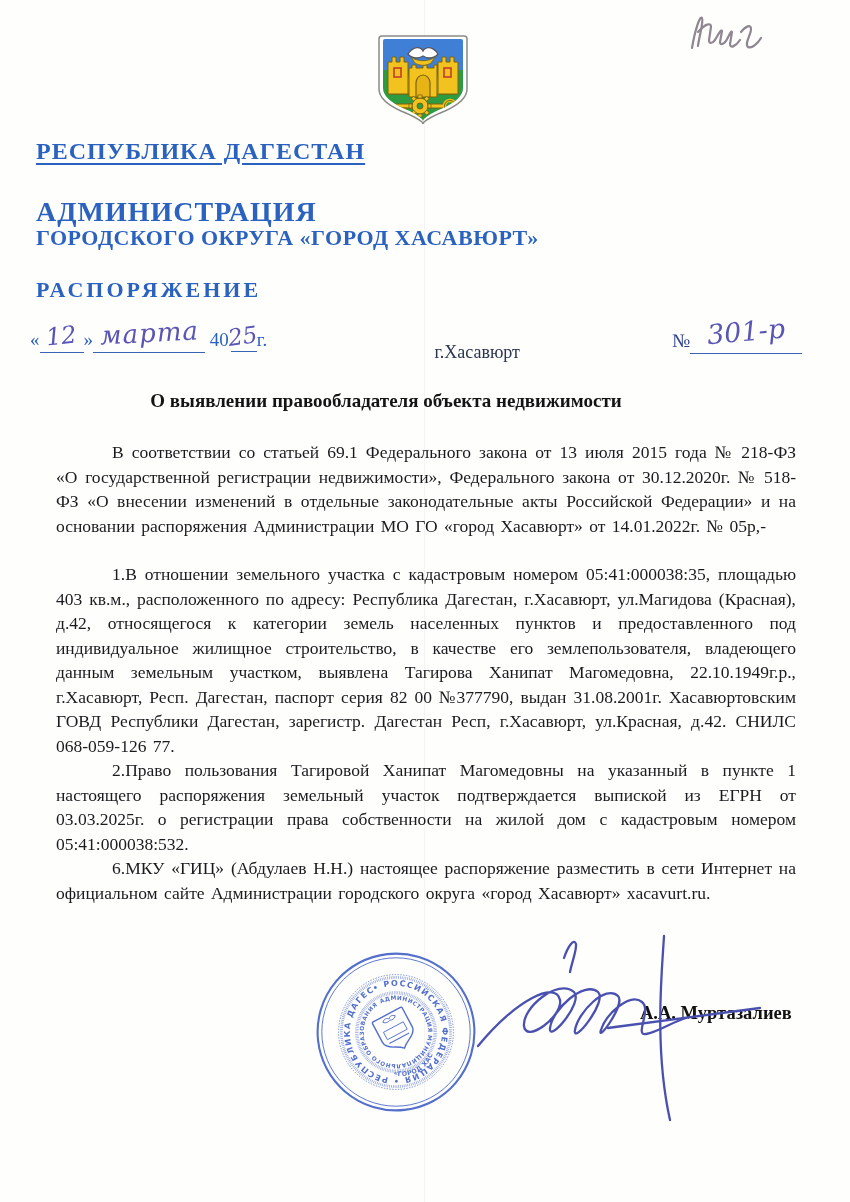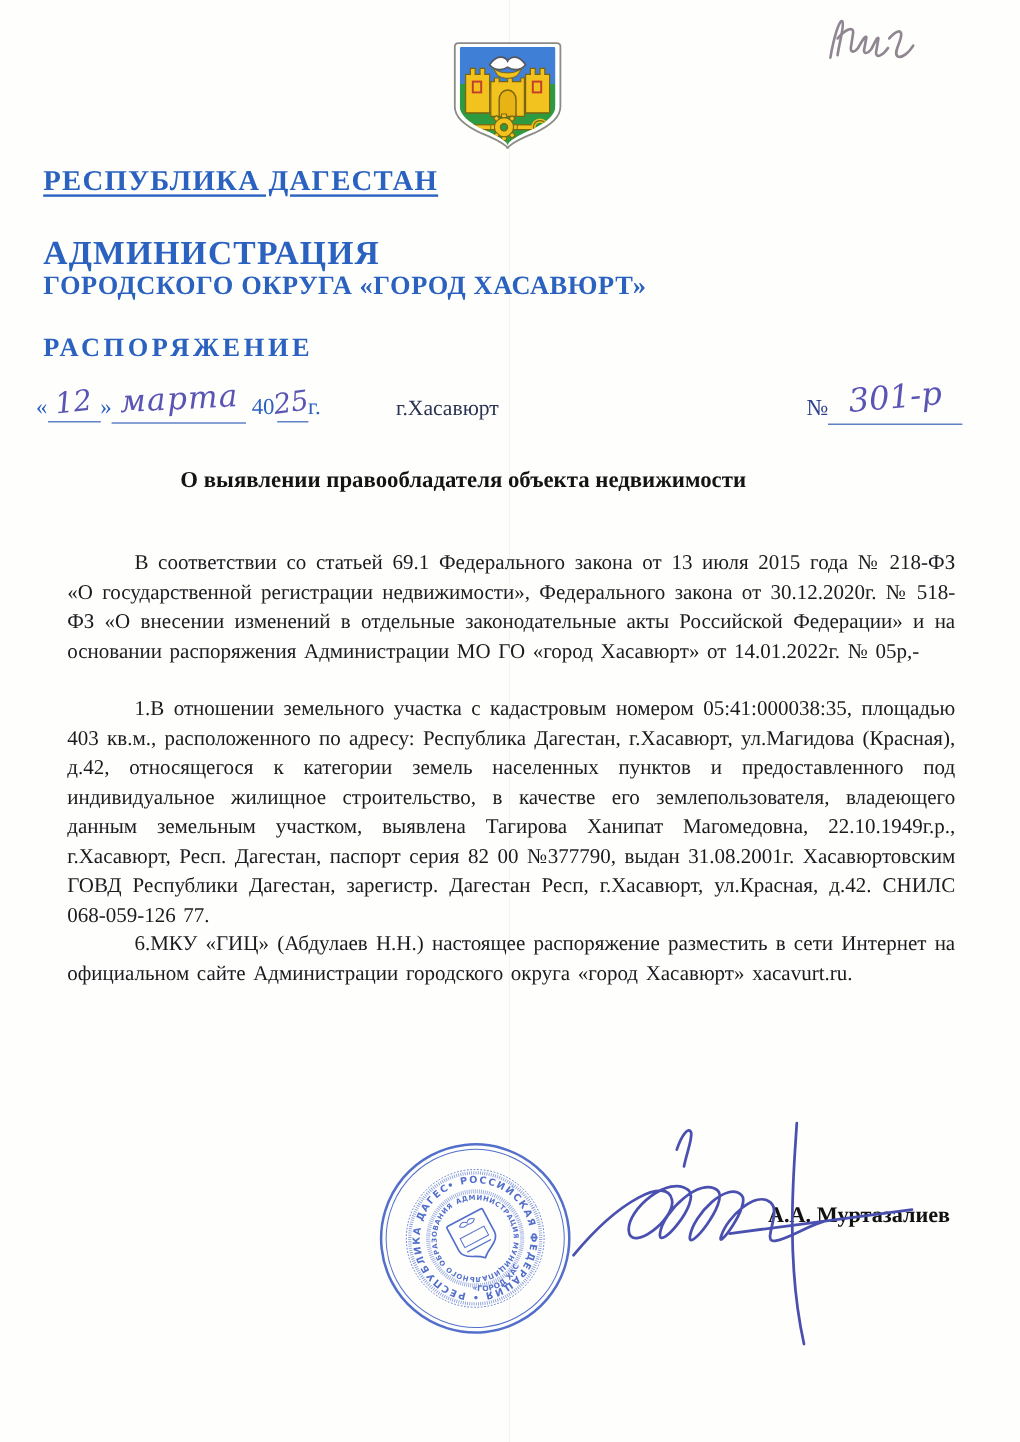--- a/index.html
+++ b/index.html
@@ -29,27 +29,27 @@
   .blank-day { width:44px; }
   .blank-month { width:112px; }
   .blank-year { width:26px; margin-left:2px; }
   .hand {
     font-family:"DejaVu Serif", serif; font-style:italic;
     color:#5a55b5; display:inline-block;
   }
   .hand-day { font-size:24px; transform:rotate(-6deg); position:relative; top:-2px; }
   .hand-month { font-size:26px; transform:rotate(-3deg); position:relative; top:-4px; letter-spacing:1px; }
   .hand-year { font-size:23px; transform:rotate(-8deg); position:relative; top:-2px; left:-3px; }
-  .date-city { position:absolute; left:330px; width:190px; top:12px; text-align:left; color:#2a3350; font-size:18px; }
+  .date-city { position:absolute; left:330px; width:190px; top:24px; text-align:right; color:#2a3350; font-size:18px; }
   .date-num { position:absolute; left:672px; top:4px; color:#31418f; white-space:nowrap; }
   .blank-num { width:112px; }
   .hand-num { font-size:27px; transform:rotate(-5deg); position:relative; top:-6px; }
   
   .doc-title { position:absolute; top:390px; left:0; width:772px; text-align:center; font-weight:bold; font-size:19px; color:#141414; }
-  .body-text { position:absolute; left:56px; top:456px; width:740px; }
+  .body-text { position:absolute; left:56px; top:440px; width:740px; }
   .body-text p { margin:0; text-align:justify; font-size:17.5px; line-height:24.5px; text-indent:56px; word-spacing:2px; }
   .body-text p.gap { margin-bottom:24px; }
   
   .sig-position { position:absolute; left:78px; top:992px; width:360px; text-align:center; font-weight:bold; font-size:18.5px; line-height:27px; color:#111; }
   .sig-name { position:absolute; left:640px; top:1003px; width:180px; font-weight:bold; font-size:18.5px; color:#111; }
   .stamp { position:absolute; left:312px; top:948px; opacity:0.88; transform:rotate(-28deg); }
   .signature-svg { position:absolute; left:468px; top:928px; }
   .pencil { position:absolute; left:678px; top:4px; }
 </style>
 </head>
@@ -130,20 +130,21 @@
     <div class="date-num">
       <span>№</span><span class="blank blank-num"><span class="hand hand-num">301-р</span></span>
     </div>
   </div>
 
   <div class="doc-title">О выявлении правообладателя объекта недвижимости</div>
 
   <div class="body-text">
     <p class="gap">В соответствии со статьей 69.1 Федерального закона от 13 июля 2015 года № 218-ФЗ «О государственной регистрации недвижимости», Федерального закона от 30.12.2020г. № 518-ФЗ «О внесении изменений в отдельные законодательные акты Российской Федерации» и на основании распоряжения Администрации МО ГО «город Хасавюрт» от 14.01.2022г. № 05р,-</p>
     <p>1.В отношении земельного участка с кадастровым номером 05:41:000038:35, площадью 403 кв.м., расположенного по адресу: Республика Дагестан, г.Хасавюрт, ул.Магидова (Красная), д.42, относящегося к категории земель населенных пунктов и предоставленного под индивидуальное жилищное строительство, в качестве его землепользователя, владеющего данным земельным участком, выявлена Тагирова Ханипат Магомедовна, 22.10.1949г.р., г.Хасавюрт, Респ. Дагестан, паспорт серия 82 00 №377790, выдан 31.08.2001г. Хасавюртовским ГОВД Республики Дагестан, зарегистр. Дагестан Респ, г.Хасавюрт, ул.Красная, д.42. СНИЛС 068-059-126 77.</p>
+    <p>2.Право пользования Тагировой Ханипат Магомедовны на указанный в пункте 1 настоящего распоряжения земельный участок подтверждается выпиской из ЕГРН от 03.03.2025г. о регистрации права собственности на жилой дом с кадастровым номером 05:41:000038:532.</p>
     <p>6.МКУ «ГИЦ» (Абдулаев Н.Н.) настоящее распоряжение разместить в сети Интернет на официальном сайте Администрации городского округа «город Хасавюрт» xacavurt.ru.</p>
   </div>
 
   <div class="sig-name">А.А. Муртазалиев</div>
 
   <svg class="stamp" width="168" height="168" viewBox="0 0 240 240">
     <defs>
       <path id="outerRing" d="M120,54 A66,66 0 1 1 119.9,54"></path>
       <path id="innerRing" d="M120,74 A46,46 0 1 1 119.9,74"></path>
       <path id="bottomArc" d="M88,172 A46,46 0 0 0 152,172"></path>

